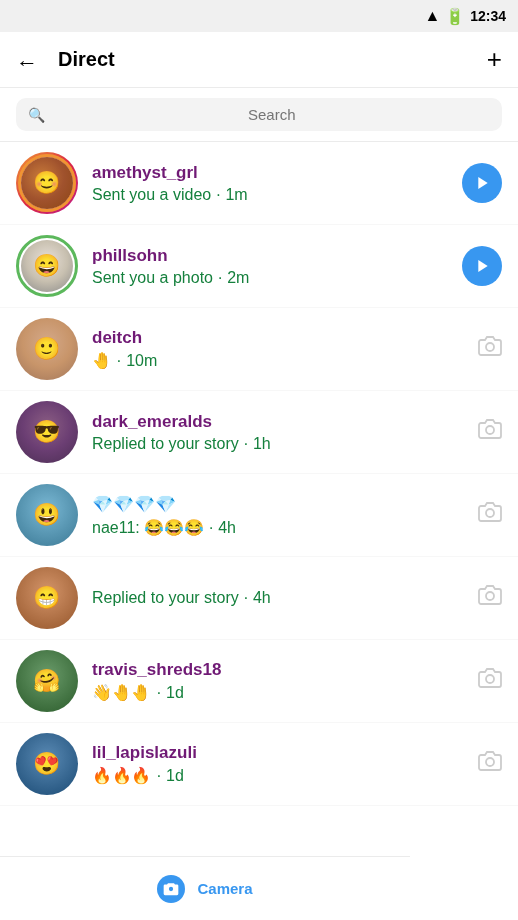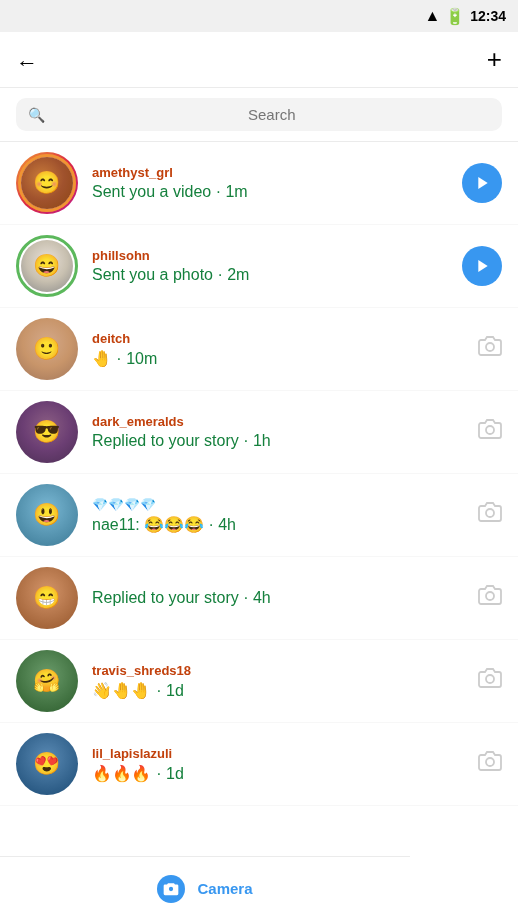--- a/index.html
+++ b/index.html
@@ -127,23 +127,23 @@
       overflow: hidden;
       position: relative;
     }
 
     
     .message-content {
       flex: 1;
       min-width: 0;
     }
     .message-username {
-      font-size: 13px;
+      font-size: 17px;
       font-weight: 600;
-      color: #c2410c;
+      color: #701a75;
       margin-bottom: 3px;
     }
     .message-preview {
       font-size: 16px;
       color: #15803d;
       white-space: nowrap;
       overflow: hidden;
       text-overflow: ellipsis;
     }
 
@@ -238,20 +238,21 @@
 <div class="status-bar">
   <div class="status-bar-icons">
     <span>▲</span>
     <span>🔋</span>
     <span class="status-time">12:34</span>
   </div>
 </div>
 
 <div class="header">
   <div class="header-back">←</div>
+  <div class="header-title">Direct</div>
   <div class="header-plus">+</div>
 </div>
 
 <div class="search-container">
   <div class="search-input-wrap">
     <span class="search-icon-svg">🔍</span>
     <input class="search-input" type="text" placeholder="Search" style="">
   </div>
 </div>
 

